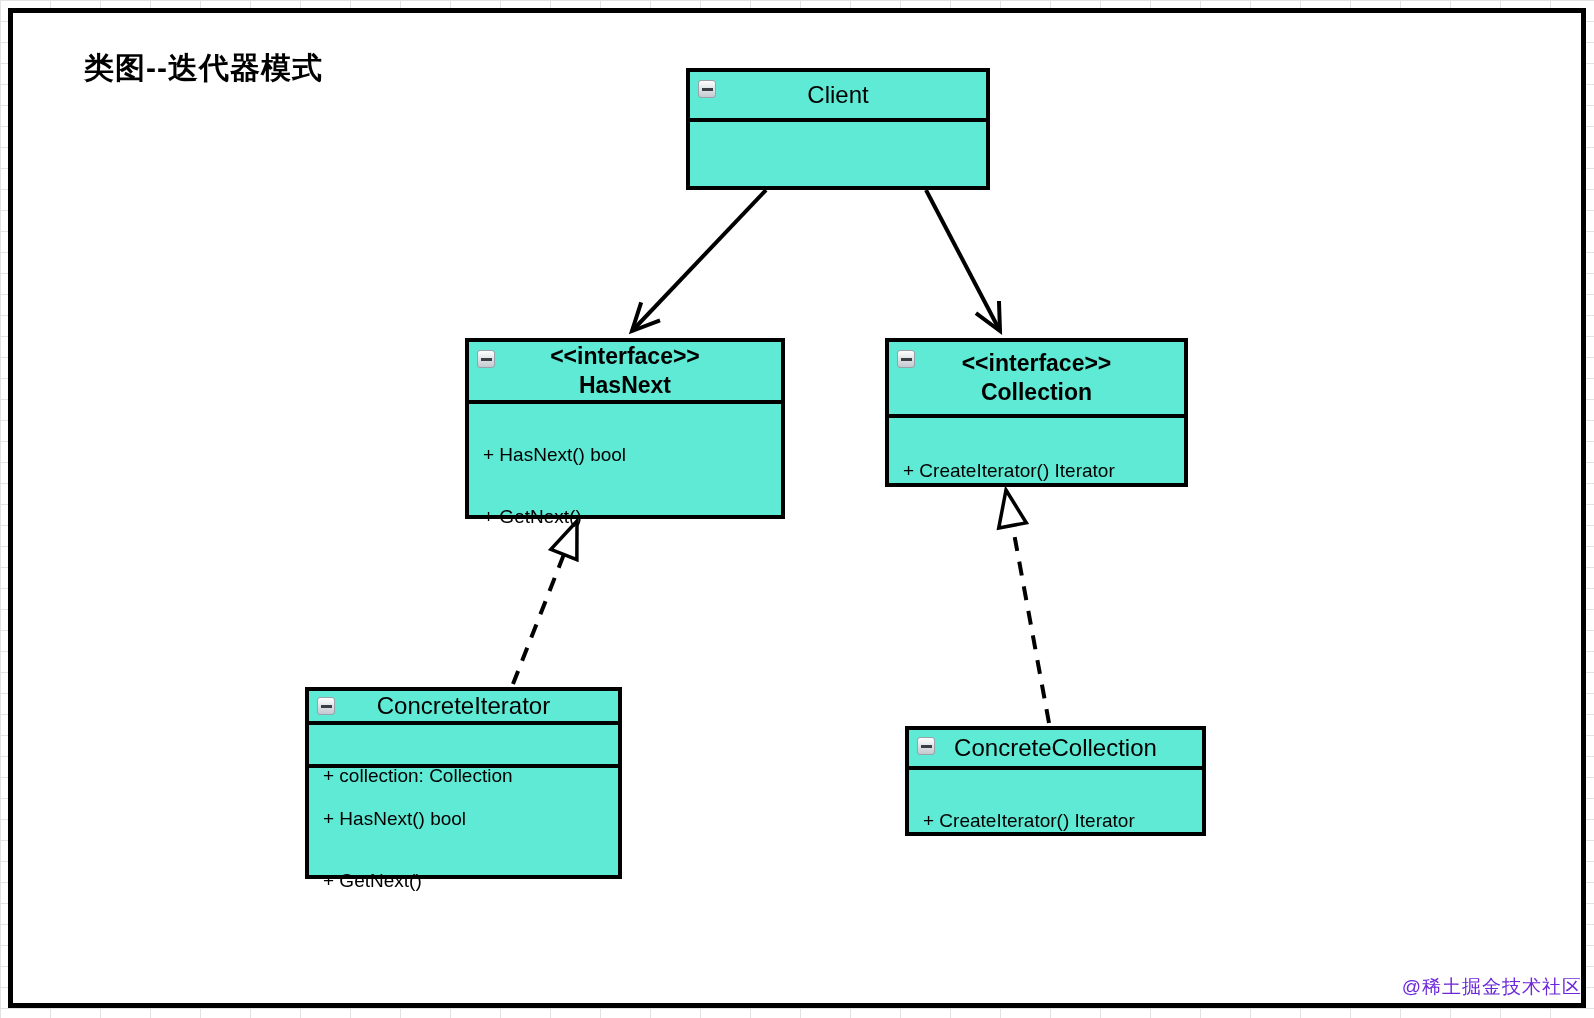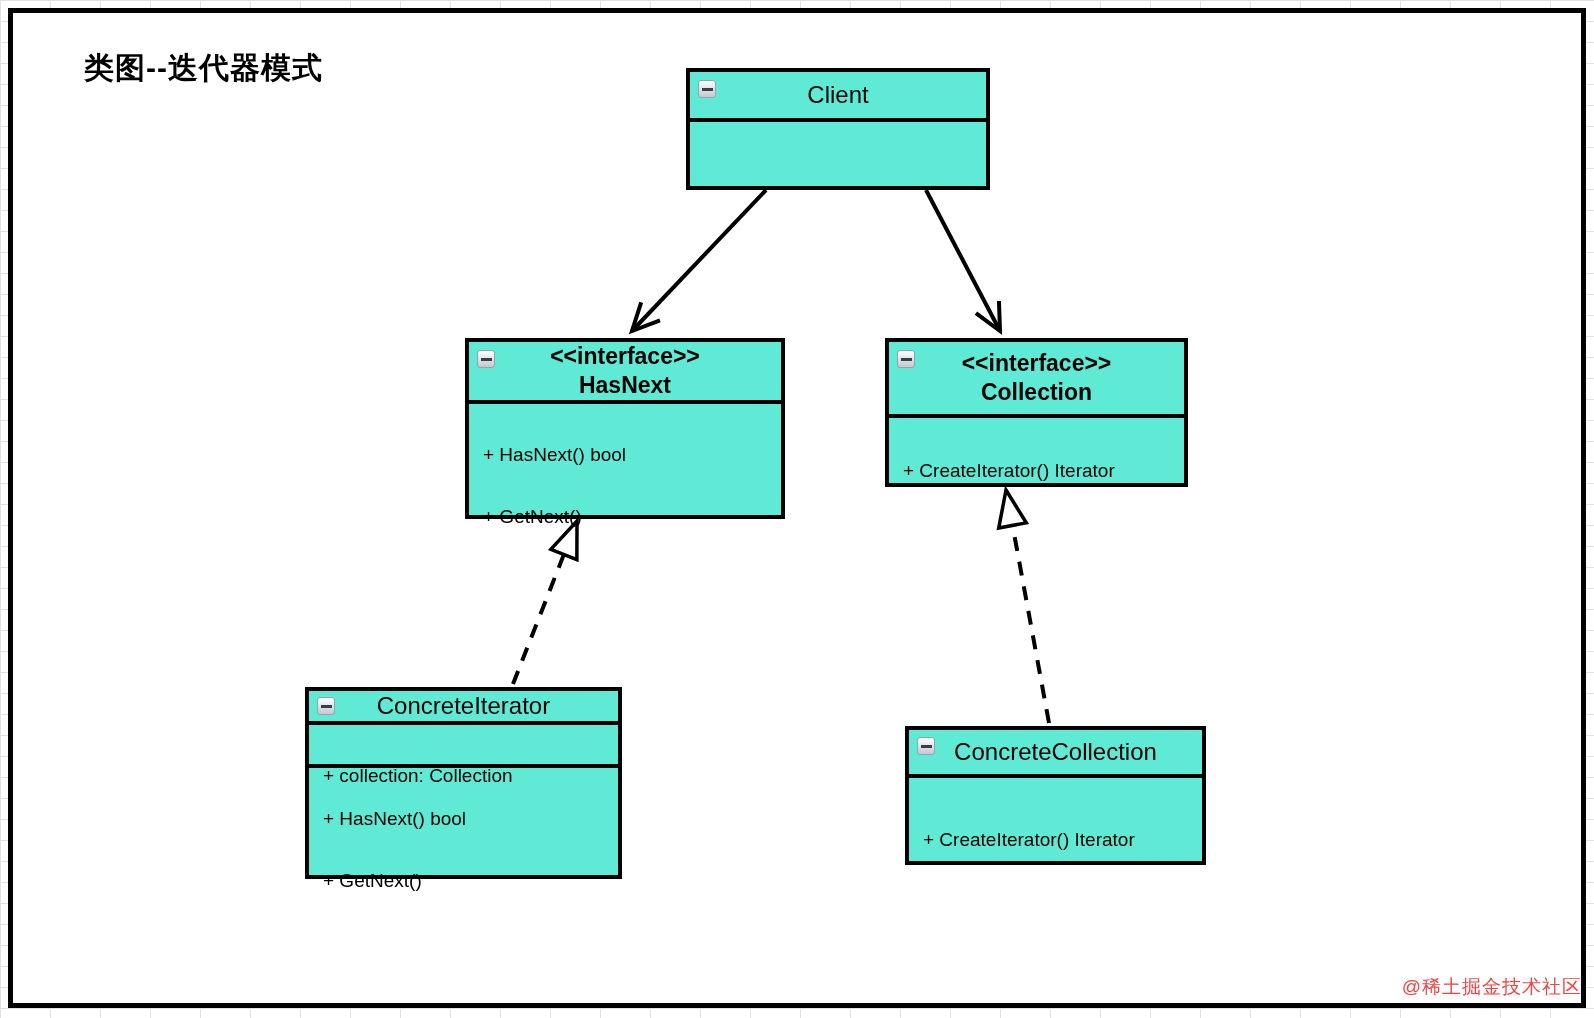--- a/index.html
+++ b/index.html
@@ -57,21 +57,21 @@
   }
   .collapse-btn .minus-bar{ width:11px; height:3px; background:#3a3f45; }
 
   .annotation{
     position:absolute; left:1050px; top:570px; width:320px;
     text-align:center; font-size:27px; line-height:32px; font-weight:500;
   }
 
   .watermark{
     position:absolute; right:12px; top:974px;
-    font-size:19px; color:#ef4444; letter-spacing:1px;
+    font-size:19px; color:#6d28d9; letter-spacing:1px;
   }
 </style>
 </head>
 <body>
 
 <div class="page">
 
   <div class="canvas"></div>
 
   <div class="diagram-title">类图--迭代器模式</div>
@@ -137,21 +137,21 @@
     </div>
     <div class="uml-compartment divided" style="height:43px;">
       <div class="uml-member">+ collection: Collection</div>
     </div>
     <div class="uml-compartment">
       <div class="uml-member">+ HasNext() bool</div>
       <div class="uml-member">+ GetNext()</div>
     </div>
   </div>
 
-  <div class="uml-box" style="left:905px; top:726px; width:301px; height:139px;">
+  <div class="uml-box" style="left:905px; top:726px; width:301px; height:110px;">
     <div class="uml-header" style="height:48px;">
       <span class="collapse-btn" style="top:7px;">
           <span class="minus-bar"></span>
         </span>
       <span class="uml-class-name">ConcreteCollection</span>
     </div>
     <div class="uml-compartment">
       <div class="uml-member">+ CreateIterator() Iterator</div>
     </div>
   </div>

